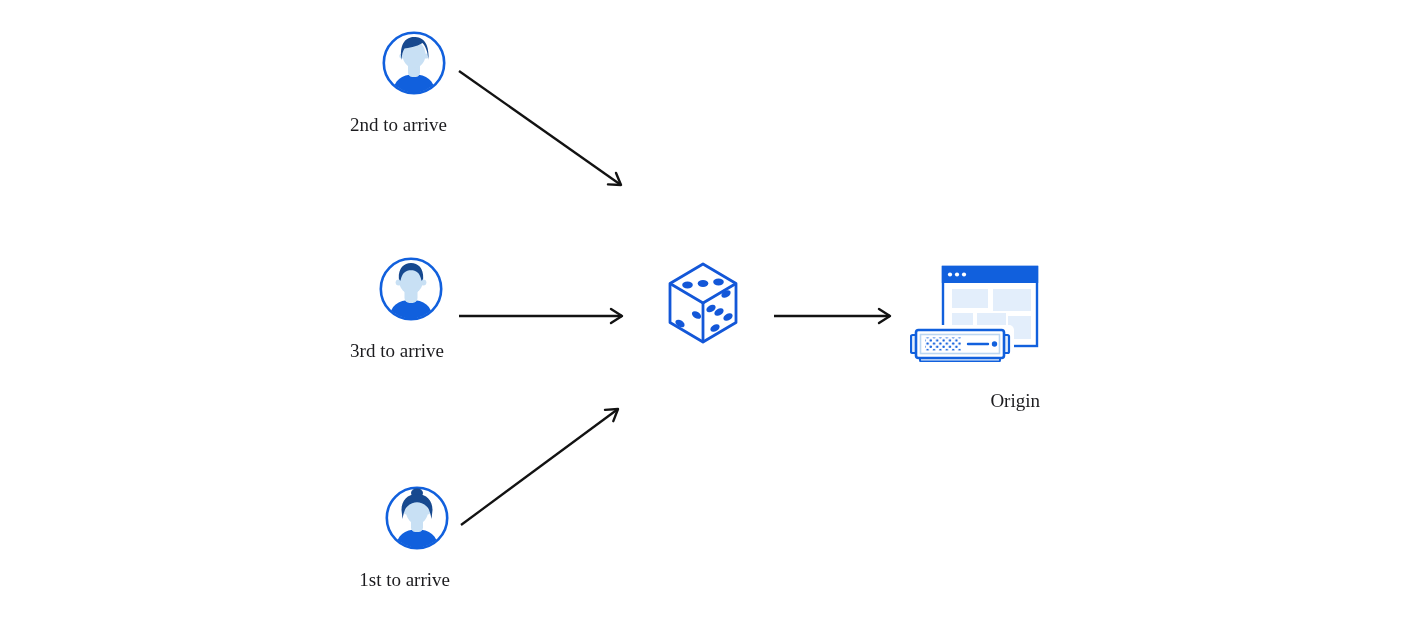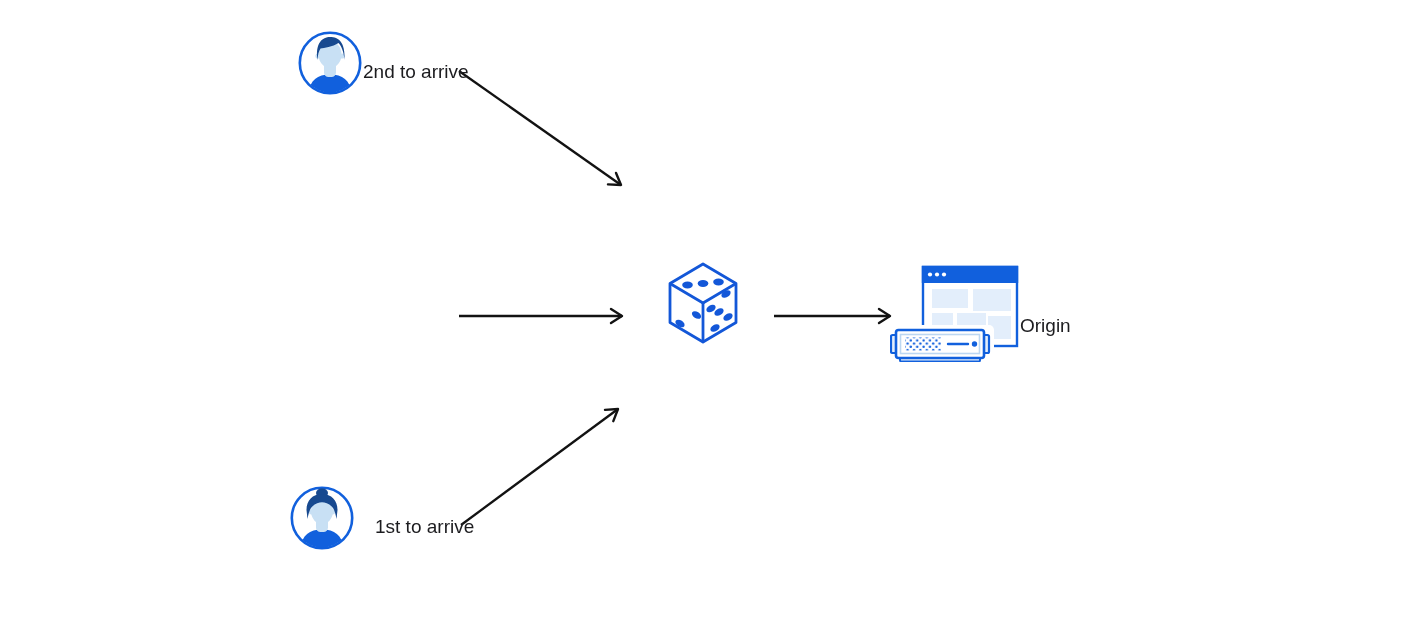--- a/index.html
+++ b/index.html
@@ -1,21 +1,21 @@
 <!DOCTYPE html>
 <html><head>
 <meta charset="utf-8">
 <style>
   html,body{margin:0;padding:0;background:#ffffff;}
   .canvas{
     position:relative;width:1405px;height:633px;background:#ffffff;
     font-family:"Liberation Sans","DejaVu Sans",sans-serif;overflow:hidden;
   }
   .arrows{position:absolute;left:0;top:0;width:1405px;height:633px;pointer-events:none;}
-  .node{position:absolute;display:flex;flex-direction:row;align-items:center;}
+  .node{position:absolute;display:flex;flex-direction:column;align-items:flex-end;font-family:Liberation Serif, serif;}
   .node .label{
     margin-top:18px;font-size:19px;line-height:22px;color:#1c1c1f;
     white-space:nowrap;text-align:center;font-weight:400;
   }
   .avatar{width:66px;height:66px;}
   .dice{width:72px;height:88px;}
   .origin-art{width:130px;height:100px;}
   .origin-node .label{margin-top:28px;}
 </style>
 </head>
@@ -52,22 +52,46 @@
           <circle cx="45" cy="26" r="2.6" fill="#c8e0f4"></circle>
           <path d="M20.5 30 C 18 13 25.5 7 33 7 C 41.5 7 48.5 12 47.5 30
                    C 46.5 21 44.5 16.5 41.5 13
                    C 35.5 17 27 18 23.5 18.5 C 21.5 21.5 20.8 25.5 20.5 30 Z" fill="#17498f"></path>
         </g>
       </svg>
     </div>
     <div class="label">2nd to arrive</div>
   </div>
 
+  <div class="node" style="left:294px;top:256px;width:150px;">
+    <div class="avatar">
+      <svg viewBox="0 0 66 66" width="66" height="66">
+        <defs>
+            <clipPath id="clipB">
+              <circle cx="33" cy="33" r="29.4"></circle>
+            </clipPath>
+          </defs>
+        <circle cx="33" cy="33" r="30.2" fill="#ffffff" stroke="#1160dd" stroke-width="2.6"></circle>
+        <g clip-path="url(#clipB)">
+          <path d="M33 44 C 19 44 11.5 50.5 10.5 66 L 55.5 66 C 54.5 50.5 47 44 33 44 Z" fill="#1160dd"></path>
+          <rect x="26.5" y="26" width="13" height="21" rx="5" fill="#c8e0f4"></rect>
+          <circle cx="20.6" cy="26.5" r="3" fill="#c8e0f4"></circle>
+          <circle cx="45.4" cy="26.5" r="3" fill="#c8e0f4"></circle>
+          <ellipse cx="33" cy="25" rx="11.8" ry="13.2" fill="#c8e0f4"></ellipse>
+          <path d="M20.8 22.5 C 20.3 12 26 7 33 7 C 40 7 45.7 12 45.2 22.5
+                   C 44.8 23.8 44.1 24.4 43.5 24.8
+                   C 42 16.5 38 14.2 33 14.2 C 28 14.2 24 16.5 22.5 24.8
+                   C 21.9 24.4 21.2 23.8 20.8 22.5 Z" fill="#17498f"></path>
+        </g>
+      </svg>
+    </div>
+    <div class="label">3rd to arrive</div>
+  </div>
 
-  <div class="node" style="left:289px;top:485px;width:150px;gap:20px;">
+  <div class="node" style="left:300px;top:485px;width:150px;">
     <div class="avatar">
       <svg viewBox="0 0 66 66" width="66" height="66">
         <defs>
             <clipPath id="clipC">
               <circle cx="33" cy="33" r="29.4"></circle>
             </clipPath>
           </defs>
         <circle cx="33" cy="33" r="30.2" fill="#ffffff" stroke="#1160dd" stroke-width="2.6"></circle>
         <g clip-path="url(#clipC)">
           <path d="M33 44.5 C 19.5 44.5 12 51 11 66 L 55 66 C 54 51 46.5 44.5 33 44.5 Z" fill="#1160dd"></path>

